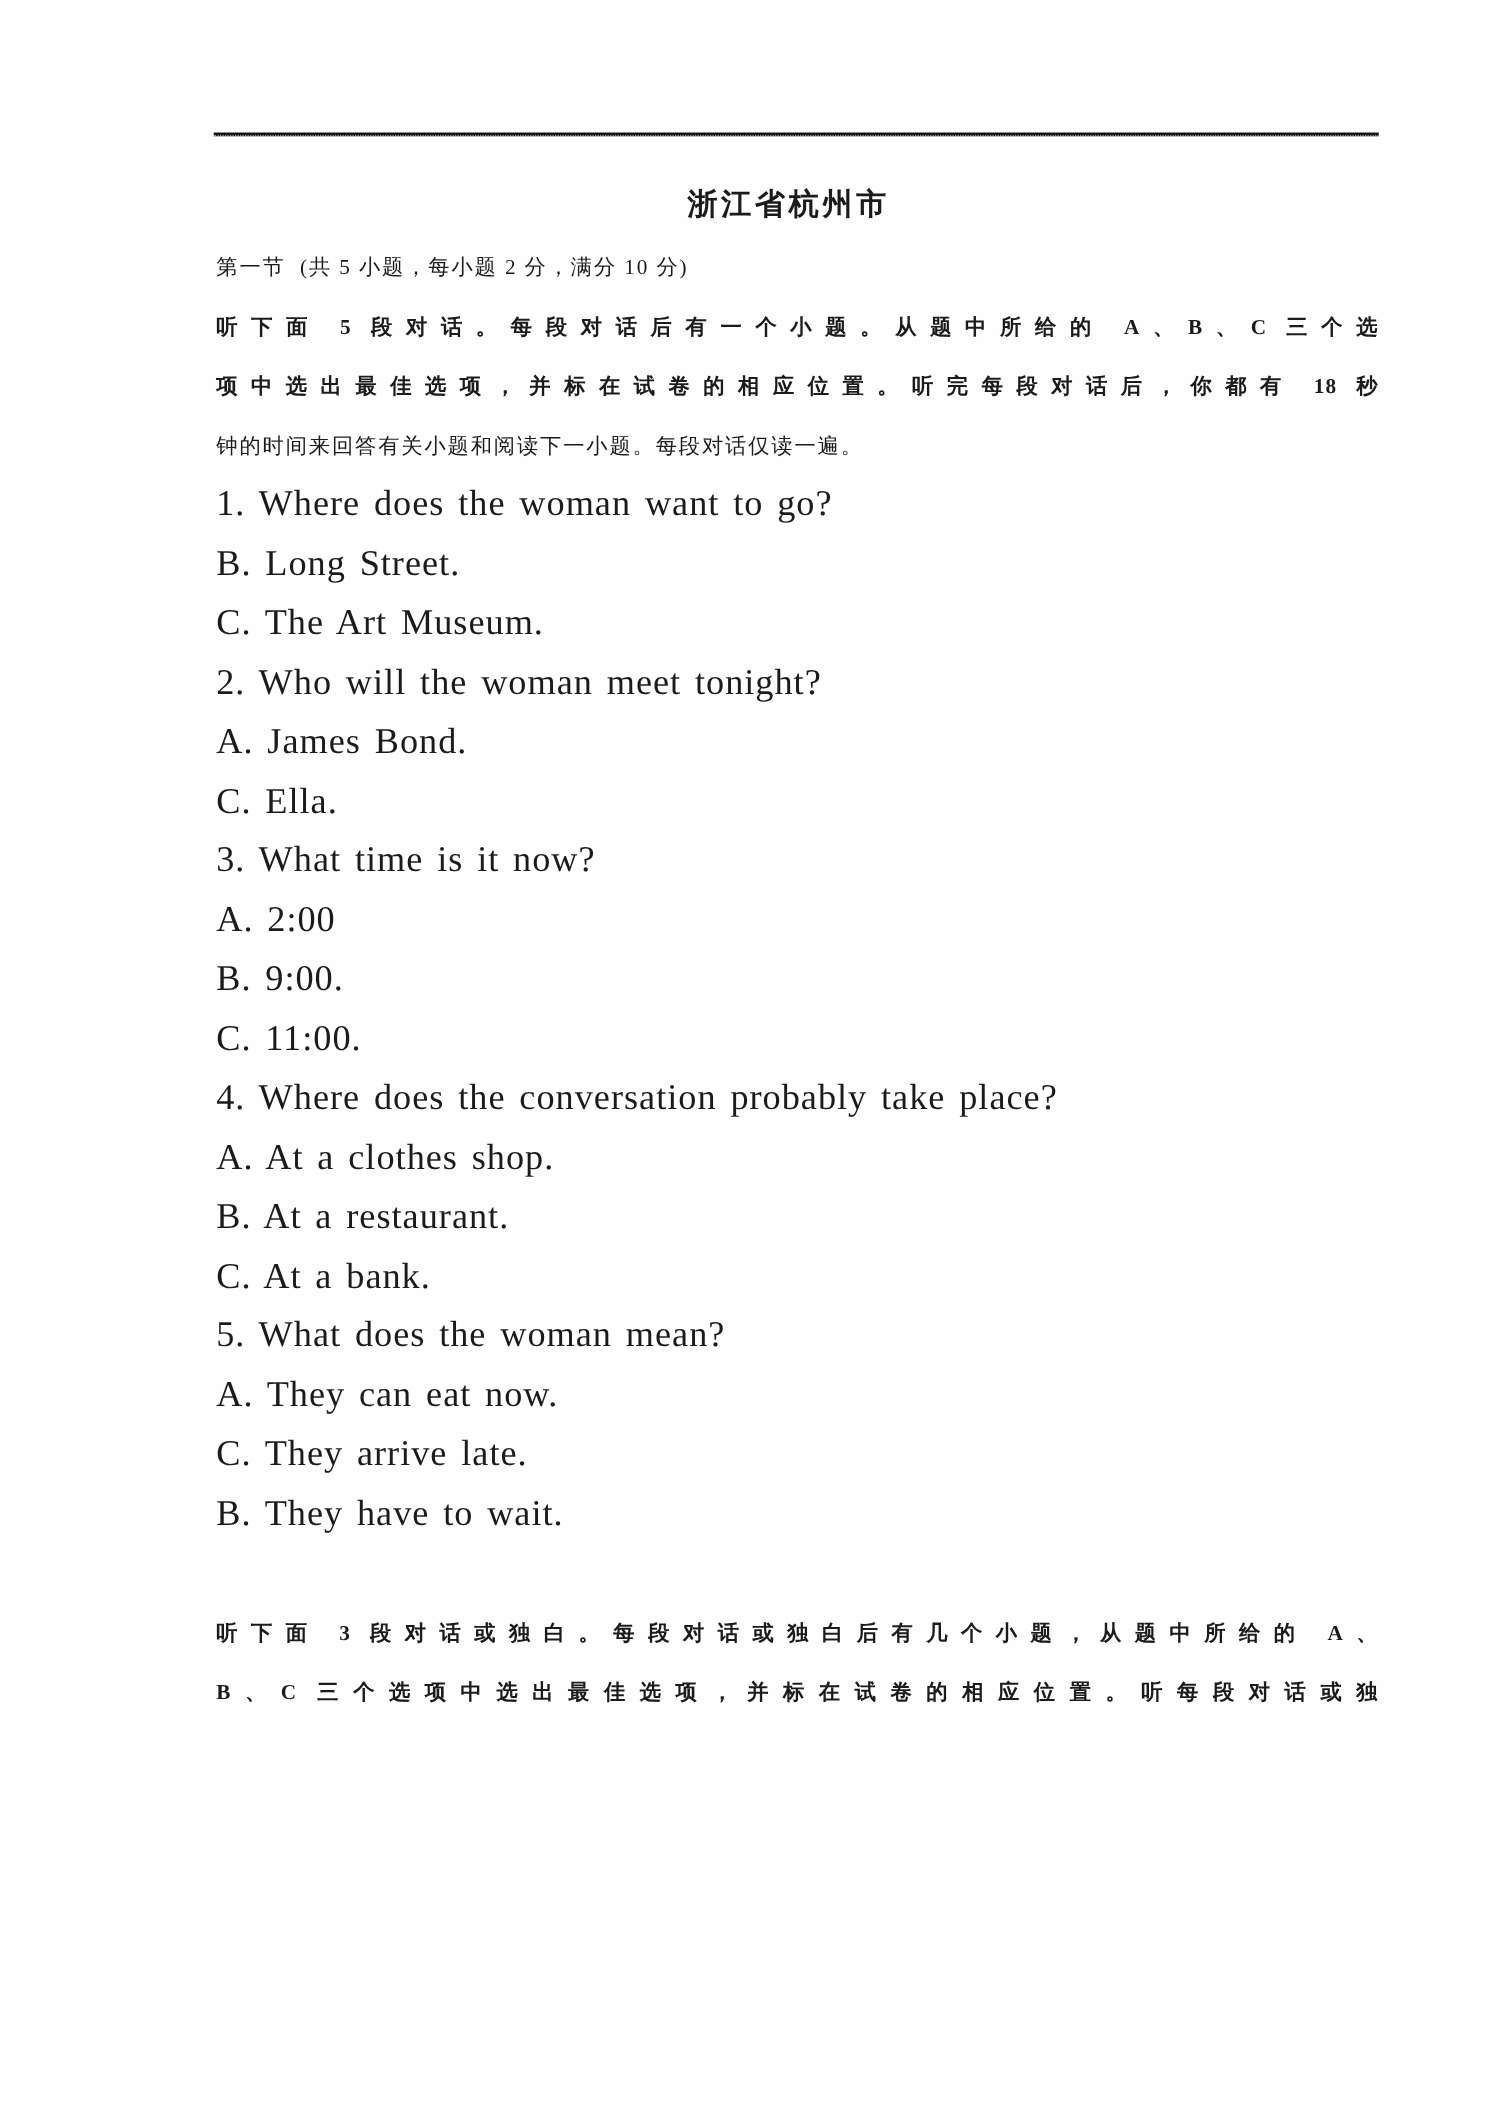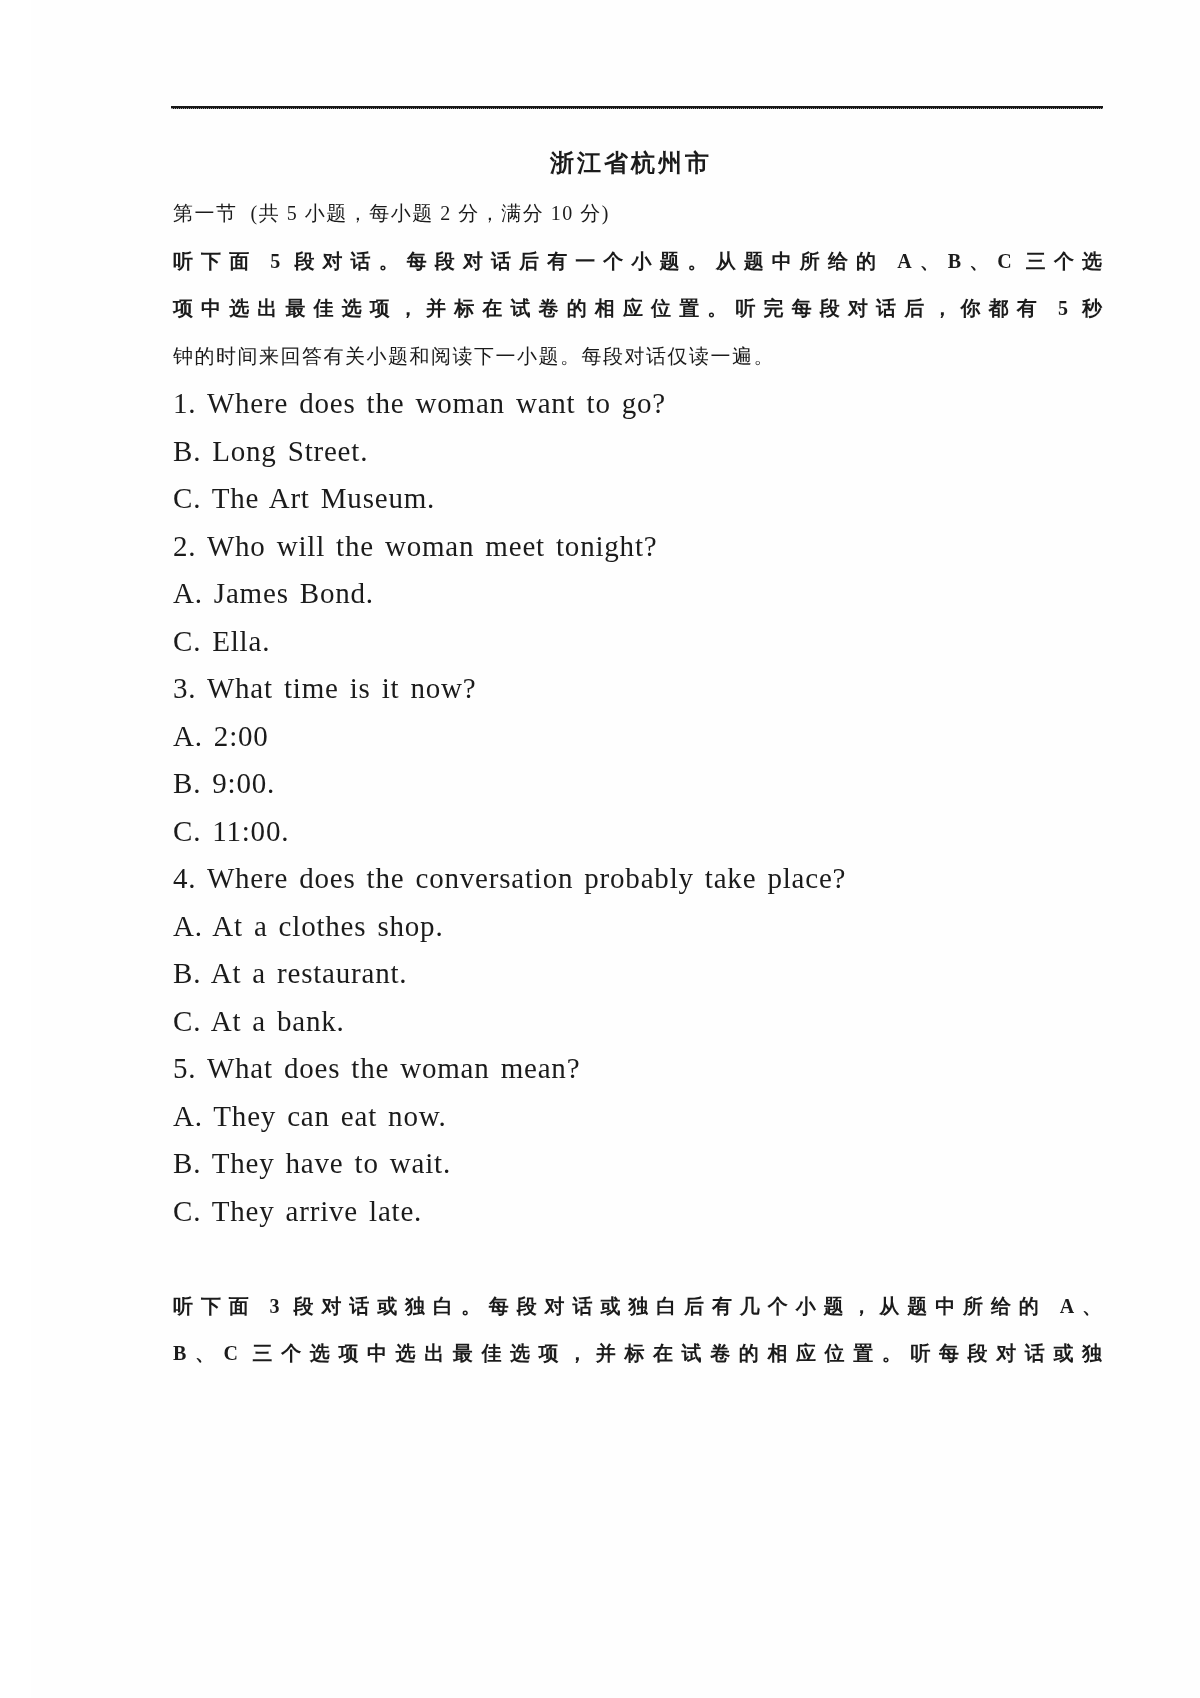--- a/index.html
+++ b/index.html
@@ -38,21 +38,21 @@
     white-space: pre-wrap;
   }
   .content {
     position: absolute;
     top: 190px;
     left: 142px;
     width: 930px;
   }
   .line {
     line-height: 47.5px;
-    font-size: 20px;
+    font-size: 17px;
     white-space: pre-wrap;
   }
   .zh {
     letter-spacing: 1.5px;
   }
   .zh-just {
     letter-spacing: 1px;
     text-align: justify;
     text-align-last: justify;
     white-space: normal;
@@ -73,21 +73,21 @@
 <div class="page">
 
   <div class="header-rule"></div>
 
   <div class="doc-title">浙江省杭州市</div>
 
   <div class="content">
 
     <div class="line zh">第一节  (共 5 小题，每小题 2 分，满分 10 分)</div>
     <div class="line zh-just">听下面 5 段对话。每段对话后有一个小题。从题中所给的 A、B、C 三个选</div>
-    <div class="line zh-just">项中选出最佳选项，并标在试卷的相应位置。听完每段对话后，你都有 5 秒</div>
+    <div class="line zh-just">项中选出最佳选项，并标在试卷的相应位置。听完每段对话后，你都有 18 秒</div>
     <div class="line zh">钟的时间来回答有关小题和阅读下一小题。每段对话仅读一遍。</div>
 
     <div class="line en">1. Where does the woman want to go?</div>
     <div class="line en">B. Long Street.</div>
     <div class="line en">C. The Art Museum.</div>
 
     <div class="line en">2. Who will the woman meet tonight?</div>
     <div class="line en">A. James Bond.</div>
     <div class="line en">C. Ella.</div>
 
@@ -96,22 +96,22 @@
     <div class="line en">B. 9:00.</div>
     <div class="line en">C. 11:00.</div>
 
     <div class="line en">4. Where does the conversation probably take place?</div>
     <div class="line en">A. At a clothes shop.</div>
     <div class="line en">B. At a restaurant.</div>
     <div class="line en">C. At a bank.</div>
 
     <div class="line en">5. What does the woman mean?</div>
     <div class="line en">A. They can eat now.</div>
+    <div class="line en">C. They arrive late.</div>
     <div class="line en">B. They have to wait.</div>
-    <div class="line en">C. They arrive late.</div>
 
     <div class="spacer"></div>
 
     <div class="line zh-just">听下面 3 段对话或独白。每段对话或独白后有几个小题，从题中所给的 A、</div>
     <div class="line zh-just">B、C 三个选项中选出最佳选项，并标在试卷的相应位置。听每段对话或独</div>
 
   </div>
 </div>
 
 </body></html>

